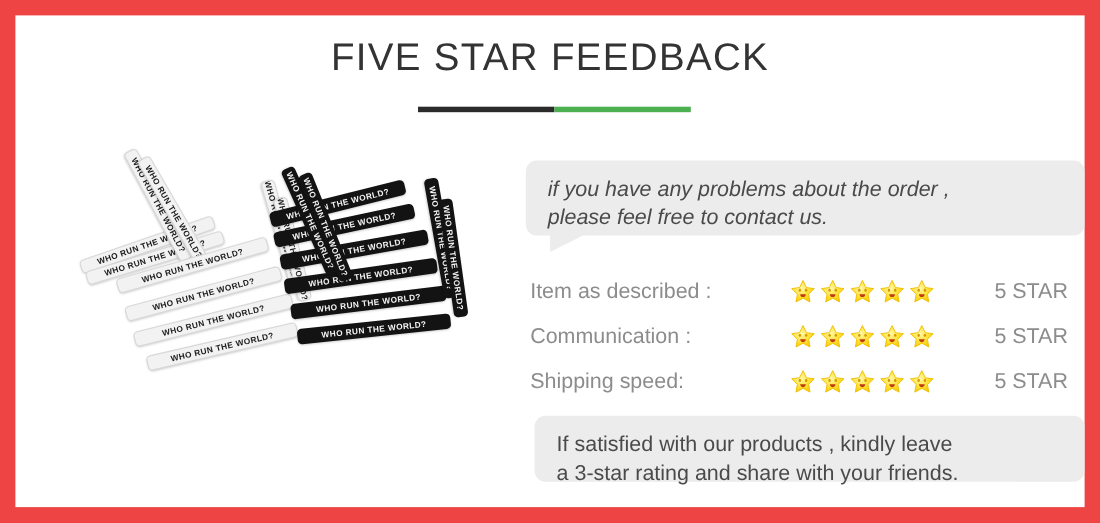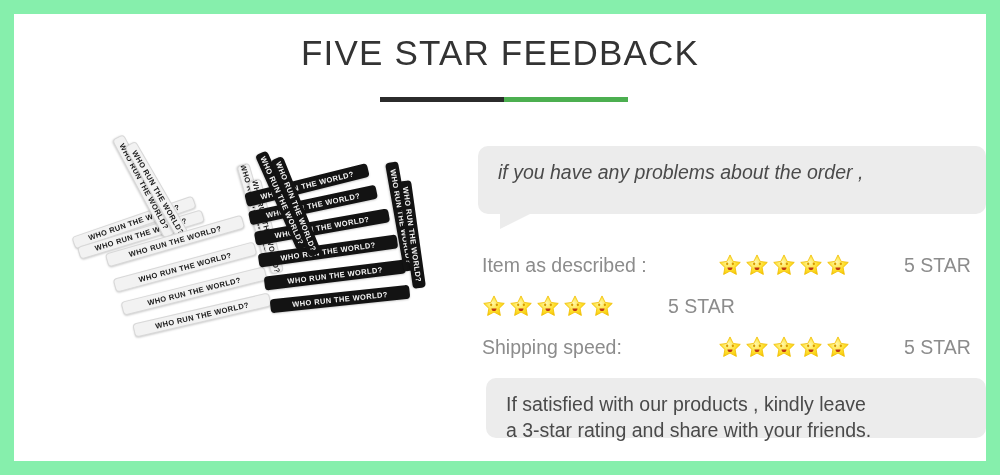--- a/index.html
+++ b/index.html
@@ -5,21 +5,21 @@
   html, body {
     margin: 0;
     padding: 0;
     background: #ffffff;
   }
   #banner {
     position: relative;
     width: 1000px;
     height: 475px;
     box-sizing: border-box;
-    background: #86efac;
+    background: #ef4444;
     padding: 14px;
     font-family: "Liberation Sans", sans-serif;
     overflow: hidden;
   }
   #panel {
     position: relative;
     width: 100%;
     height: 100%;
     background: #ffffff;
     overflow: hidden;
@@ -230,20 +230,21 @@
             <span>WHO RUN THE WORLD?</span>
           </div>
         <div class="lace-strap black-lace" style="left:300px; top:64px; width:108px; height:13px; transform:rotate(82deg);">
             <span>WHO RUN THE WORLD?</span>
           </div>
       </div>
     </div>
 
     <div id="bubble-top" class="bubble">
       <span class="line">if you have any problems about the order ,</span>
+      <span class="line">please feel free to contact us.</span>
       <span class="tail"></span>
     </div>
 
     <div id="ratings">
 
       <div class="rating-row">
         <div class="rating-label">Item as described :</div>
         <div class="rating-stars">
           <svg class="star-icon" viewBox="0 0 32 32">
               <defs>
@@ -280,20 +281,21 @@
               <path d="M16 2.6l4.2 8.6 9.5 1.3-6.9 6.7 1.7 9.4-8.5-4.5-8.5 4.5 1.7-9.4-6.9-6.7 9.5-1.3z" fill="url(#sg1)" stroke="#f0bd00" stroke-width="1.1" stroke-linejoin="round"></path>
               <ellipse cx="12.2" cy="14.4" rx="1.5" ry="1.9" fill="#d89a00"></ellipse>
               <ellipse cx="19.8" cy="14.4" rx="1.5" ry="1.9" fill="#d89a00"></ellipse>
               <path d="M12.6 19.2h6.8c0 2.2-1.5 3.5-3.4 3.5s-3.4-1.3-3.4-3.5z" fill="#c03a12"></path>
             </svg>
         </div>
         <div class="rating-value">5 STAR</div>
       </div>
 
       <div class="rating-row">
+        <div class="rating-label">Communication :</div>
         <div class="rating-stars">
           <svg class="star-icon" viewBox="0 0 32 32">
               <path d="M16 2.6l4.2 8.6 9.5 1.3-6.9 6.7 1.7 9.4-8.5-4.5-8.5 4.5 1.7-9.4-6.9-6.7 9.5-1.3z" fill="url(#sg1)" stroke="#f0bd00" stroke-width="1.1" stroke-linejoin="round"></path>
               <ellipse cx="12.2" cy="14.4" rx="1.5" ry="1.9" fill="#d89a00"></ellipse>
               <ellipse cx="19.8" cy="14.4" rx="1.5" ry="1.9" fill="#d89a00"></ellipse>
               <path d="M12.6 19.2h6.8c0 2.2-1.5 3.5-3.4 3.5s-3.4-1.3-3.4-3.5z" fill="#c03a12"></path>
             </svg>
           <svg class="star-icon" viewBox="0 0 32 32">
               <path d="M16 2.6l4.2 8.6 9.5 1.3-6.9 6.7 1.7 9.4-8.5-4.5-8.5 4.5 1.7-9.4-6.9-6.7 9.5-1.3z" fill="url(#sg1)" stroke="#f0bd00" stroke-width="1.1" stroke-linejoin="round"></path>
               <ellipse cx="12.2" cy="14.4" rx="1.5" ry="1.9" fill="#d89a00"></ellipse>

